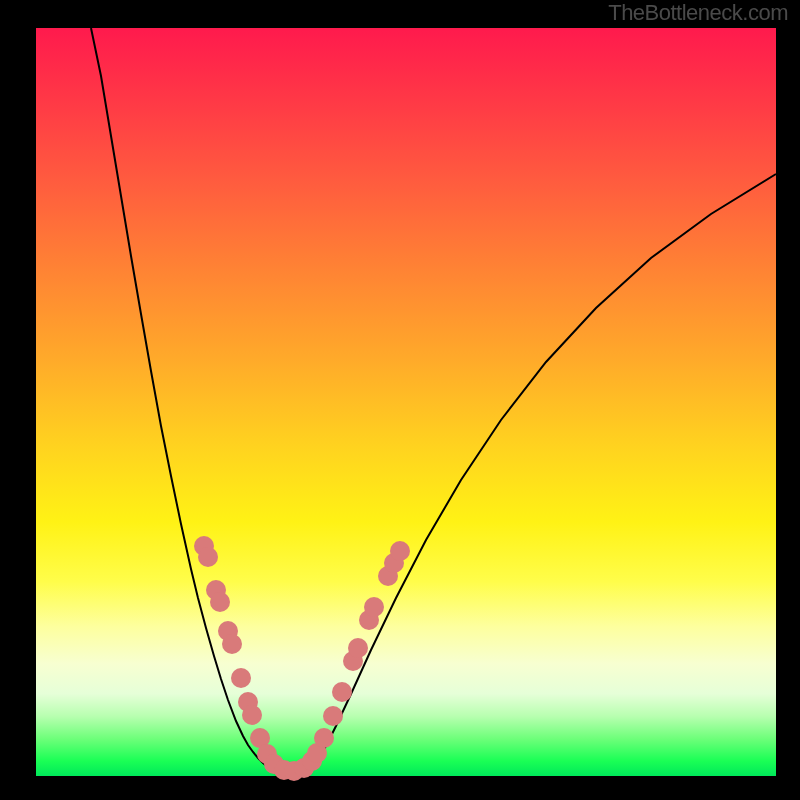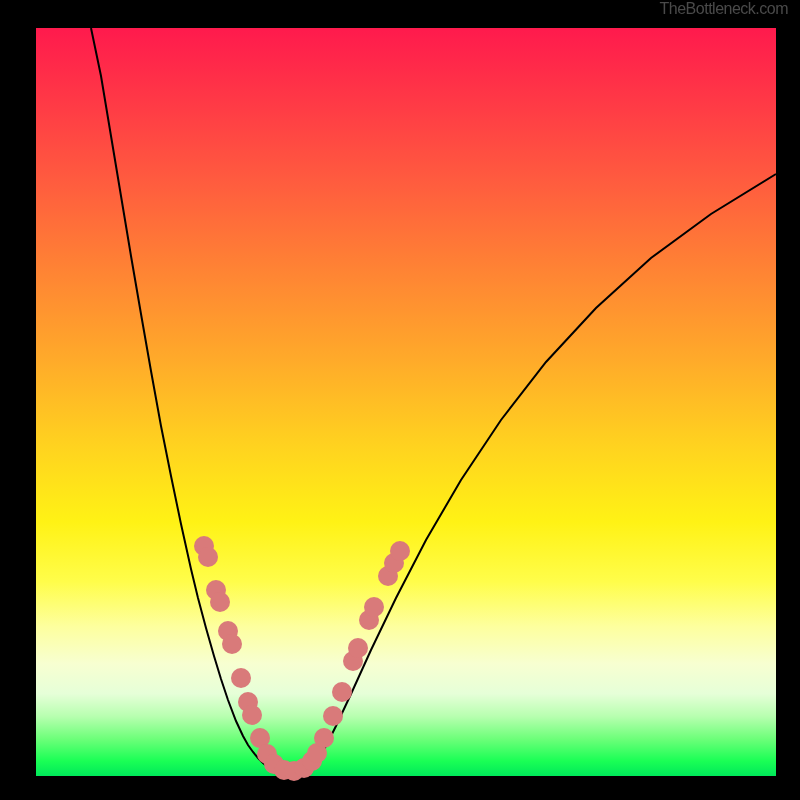--- a/index.html
+++ b/index.html
@@ -97,15 +97,15 @@
         <circle cx="353.0" cy="661.0" r="10" class="marker"></circle>
         <circle cx="358.0" cy="648.0" r="10" class="marker"></circle>
         <circle cx="369.0" cy="620.0" r="10" class="marker"></circle>
         <circle cx="374.0" cy="607.0" r="10" class="marker"></circle>
         <circle cx="388.0" cy="576.0" r="10" class="marker"></circle>
         <circle cx="394.0" cy="563.0" r="10" class="marker"></circle>
         <circle cx="400.0" cy="551.0" r="10" class="marker"></circle>
       </g>
   </svg>
 
-  <div class="watermark" style="font-size: 16px; right: 12px; top: 0px;">TheBottleneck.com</div>
+  <div class="watermark" style="font-size: 22px; right: 12px; top: 0px;">TheBottleneck.com</div>
 
 </div>
 
 </body></html>

